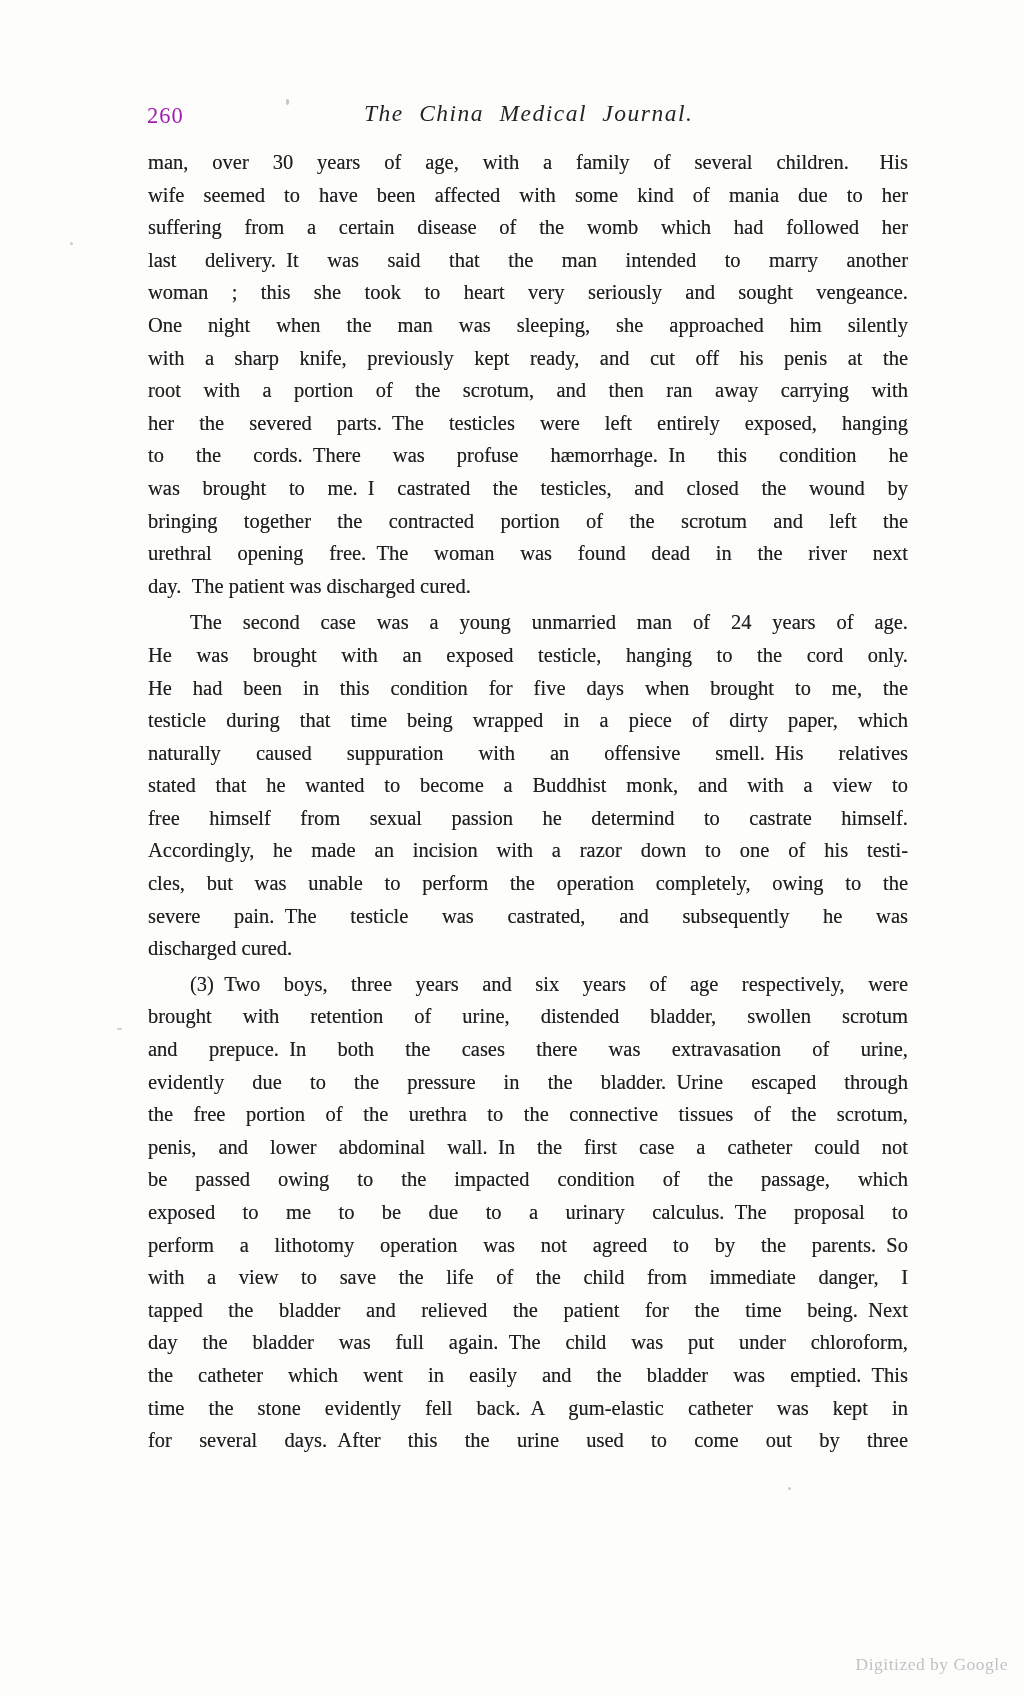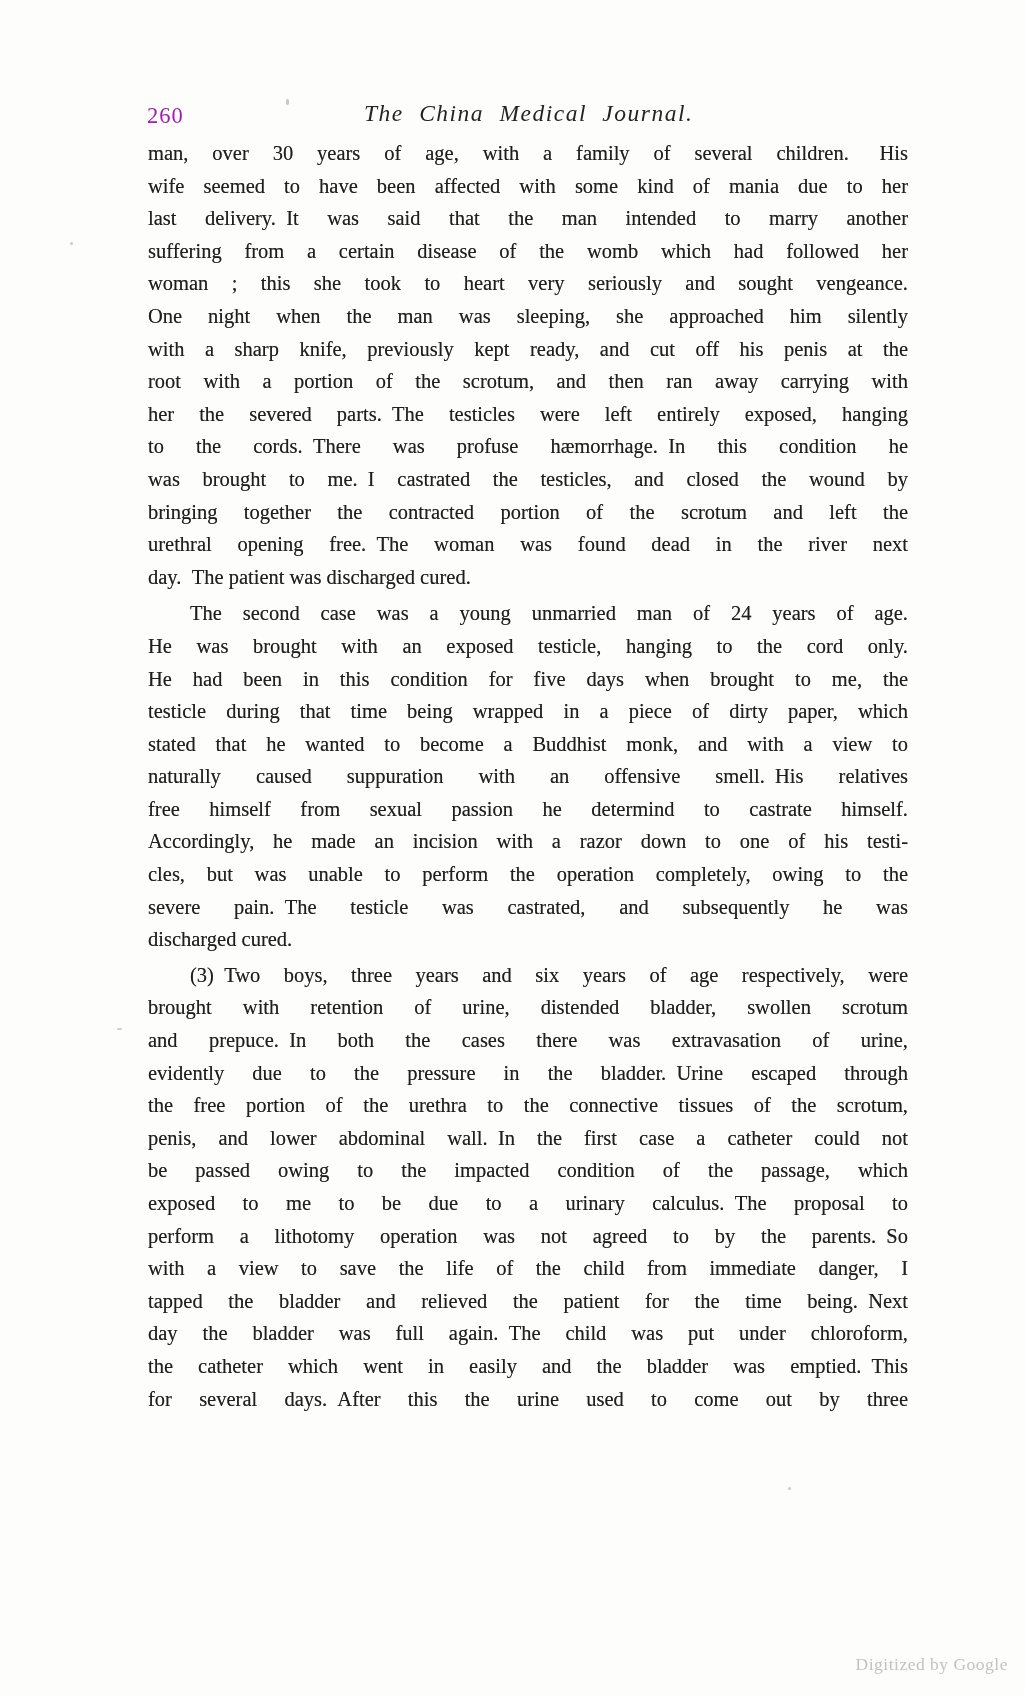--- a/index.html
+++ b/index.html
@@ -33,21 +33,21 @@
     font-style: italic;
     letter-spacing: 1.5px;
     word-spacing: 8px;
     color: #242424;
     white-space: nowrap;
   }
   
   #page-body {
     position: absolute;
     left: 148px;
-    top: 137px;
+    top: 146px;
     width: 760px;
     font-size: 20.5px;
     line-height: 32.6px;
     color: #1f1f1f;
     text-shadow: 0 0 0.6px rgba(20,20,20,0.55);
   }
   .para { margin: 0; }
   .para.p2 { margin-top: 4px; }
   .para.p3 { margin-top: 3px; }
   .line {
@@ -86,60 +86,61 @@
 <div id="page">
 
   <div id="page-number">260</div>
 
   <div id="journal-title">The China Medical Journal.</div>
 
   <div id="page-body">
       <div class="para p1">
         <div class="line">man, over 30 years of age, with a family of several children.  His</div>
         <div class="line">wife seemed to have been affected with some kind of mania due to her</div>
+        <div class="line">suffering from a certain disease of the womb which had followed her</div>
         <div class="line">last delivery. It was said that the man intended to marry another</div>
-        <div class="line">suffering from a certain disease of the womb which had followed her</div>
         <div class="line">woman ; this she took to heart very seriously and sought vengeance.</div>
         <div class="line">One night when the man was sleeping, she approached him silently</div>
         <div class="line">with a sharp knife, previously kept ready, and cut off his penis at the</div>
         <div class="line">root with a portion of the scrotum, and then ran away carrying with</div>
         <div class="line">her the severed parts. The testicles were left entirely exposed, hanging</div>
         <div class="line">to the cords. There was profuse hæmorrhage. In this condition he</div>
         <div class="line">was brought to me. I castrated the testicles, and closed the wound by</div>
         <div class="line">bringing together the contracted portion of the scrotum and left the</div>
         <div class="line">urethral opening free. The woman was found dead in the river next</div>
         <div class="line last-left">day. The patient was discharged cured.</div>
       </div>
       <div class="para p2">
         <div class="line first-indent">The second case was a young unmarried man of 24 years of age.</div>
         <div class="line">He was brought with an exposed testicle, hanging to the cord only.</div>
         <div class="line">He had been in this condition for five days when brought to me, the</div>
         <div class="line">testicle during that time being wrapped in a piece of dirty paper, which</div>
+        <div class="line">naturally caused suppuration with an offensive smell. His relatives</div>
         <div class="line">stated that he wanted to become a Buddhist monk, and with a view to</div>
-        <div class="line">naturally caused suppuration with an offensive smell. His relatives</div>
         <div class="line">free himself from sexual passion he determind to castrate himself.</div>
         <div class="line">Accordingly, he made an incision with a razor down to one of his testi-</div>
         <div class="line">cles, but was unable to perform the operation completely, owing to the</div>
         <div class="line">severe pain. The testicle was castrated, and subsequently he was</div>
         <div class="line last-left">discharged cured.</div>
       </div>
       <div class="para p3">
         <div class="line first-indent">(3) Two boys, three years and six years of age respectively, were</div>
         <div class="line">brought with retention of urine, distended bladder, swollen scrotum</div>
         <div class="line">and prepuce. In both the cases there was extravasation of urine,</div>
         <div class="line">evidently due to the pressure in the bladder. Urine escaped through</div>
         <div class="line">the free portion of the urethra to the connective tissues of the scrotum,</div>
         <div class="line">penis, and lower abdominal wall. In the first case a catheter could not</div>
         <div class="line">be passed owing to the impacted condition of the passage, which</div>
         <div class="line">exposed to me to be due to a urinary calculus. The proposal to</div>
         <div class="line">perform a lithotomy operation was not agreed to by the parents. So</div>
         <div class="line">with a view to save the life of the child from immediate danger, I</div>
         <div class="line">tapped the bladder and relieved the patient for the time being. Next</div>
         <div class="line">day the bladder was full again. The child was put under chloroform,</div>
         <div class="line">the catheter which went in easily and the bladder was emptied. This</div>
+        <div class="line">time the stone evidently fell back. A gum-elastic catheter was kept in</div>
         <div class="line">for several days. After this the urine used to come out by three</div>
       </div>
     </div>
 
   <div id="watermark">Digitized by Google</div>
 
   <div class="speck" id="speck-1"></div>
   <div class="speck" id="speck-2"></div>
   <div class="speck" id="speck-3"></div>
   <div class="speck" id="speck-4"></div>

